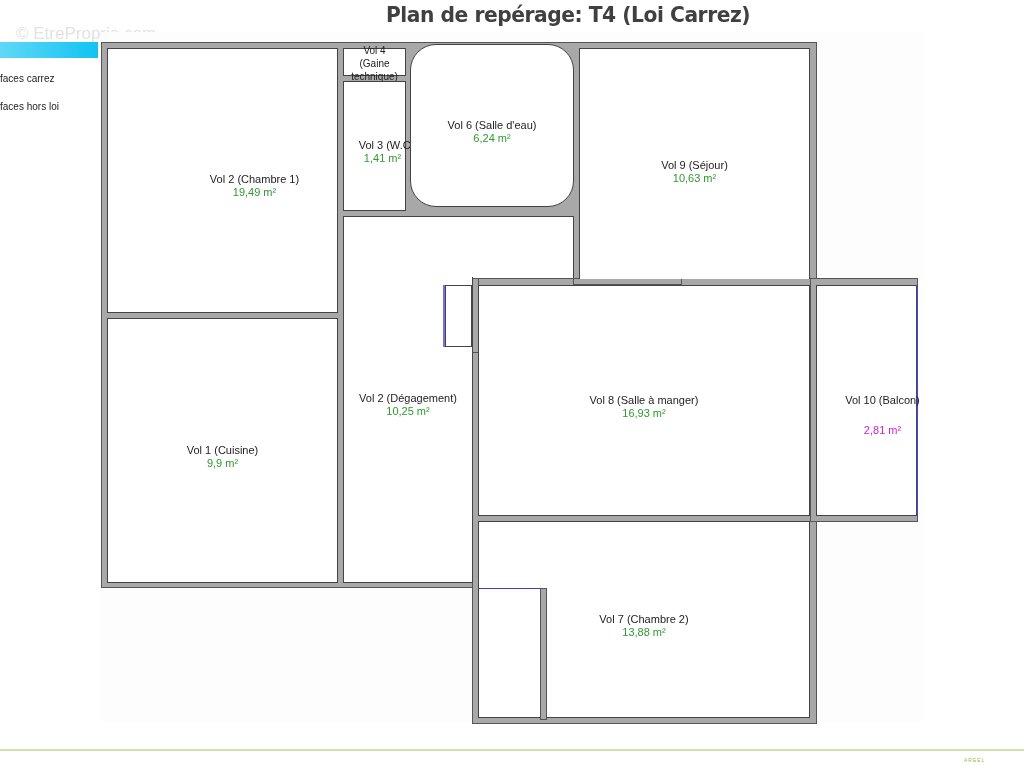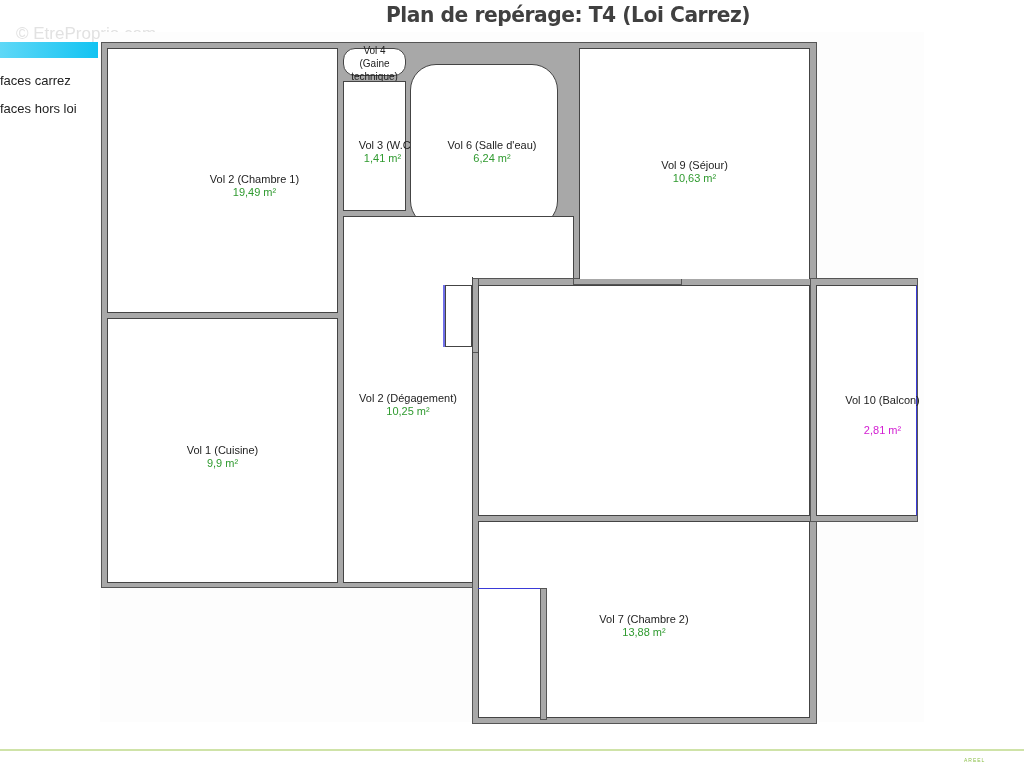--- a/index.html
+++ b/index.html
@@ -16,21 +16,21 @@
   }
   .watermark {
     position:absolute; left:16px; top:24px; font-size:17px; color:#e2e2e2;
     font-family:"Liberation Sans", sans-serif;
   }
   .legend-bar {
     position:absolute; left:0; top:42px; width:98px; height:16px;
     background:linear-gradient(90deg,#5fd8f7,#12c3f2);
   }
   .legend-item {
-    position:absolute; left:0; font-size:13px; color:#222;
+    position:absolute; left:0; font-size:10px; color:#222;
   }
   .plan-bg {
     position:absolute; left:100px; top:32px; width:824px; height:690px;
     background:#fdfdfd;
   }
   .wall {
     position:absolute; background:#a8a8a8;
     border:1px solid #555; box-sizing:border-box;
   }
   .room {
@@ -83,36 +83,36 @@
     </div>
   </div>
 
   <div class="room" style="left:107px; top:318px; width:231px; height:265px;">
     <div class="label" style="left:0; width:229px; top:125px;">
       <div>Vol 1 (Cuisine)</div>
       <div class="area">9,9 m²</div>
     </div>
   </div>
 
-  <div class="room" style="left:343px; top:48px; width:63px; height:28px; overflow:visible;border-radius:12px;">
+  <div class="room" style="left:343px; top:48px; width:63px; height:28px; overflow:visible;">
     <div class="label" style="left:0; width:61px; top:-5px; font-size:10px; line-height:13px;">
       <div>Vol 4</div>
       <div>(Gaine</div>
       <div>technique)</div>
     </div>
   </div>
 
   <div class="room" style="left:343px; top:81px; width:63px; height:130px;">
     <div class="label" style="left:12px; width:61px; top:57px;">
       <div>Vol 3 (W.C)</div>
       <div class="area" style="margin-left:-8px;">1,41 m²</div>
     </div>
   </div>
 
-  <div class="room" style="left:410px; top:64px; width:148px; height:163px;border-radius:26px;">
+  <div class="room" style="left:410px; top:44px; width:164px; height:163px;border-radius:26px;">
     <div class="label" style="left:0; width:162px; top:74px;">
       <div>Vol 6 (Salle d'eau)</div>
       <div class="area">6,24 m²</div>
     </div>
   </div>
 
   <div class="room" style="left:579px; top:48px; width:231px; height:231px; border-bottom:none;">
     <div class="label" style="left:0; width:229px; top:110px;">
       <div>Vol 9 (Séjour)</div>
       <div class="area">10,63 m²</div>
@@ -125,20 +125,22 @@
       <div>Vol 2 (Dégagement)</div>
       <div class="area">10,25 m²</div>
     </div>
   </div>
 
   <div class="room" style="left:445px; top:285px; width:27px; height:62px;"></div>
   <div class="wall" style="left:443px; top:285px; width:2px; height:62px; background:#7070e8; border:none;"></div>
 
   <div class="room" style="left:478px; top:285px; width:332px; height:231px;">
     <div class="label" style="left:0; width:330px; top:108px;">
+      <div>Vol 8 (Salle à manger)</div>
+      <div class="area">16,93 m²</div>
     </div>
   </div>
 
   <div class="room" style="left:478px; top:521px; width:332px; height:197px;">
     <div class="label" style="left:55px; width:220px; top:91px;">
       <div>Vol 7 (Chambre 2)</div>
       <div class="area">13,88 m²</div>
     </div>
   </div>
 

